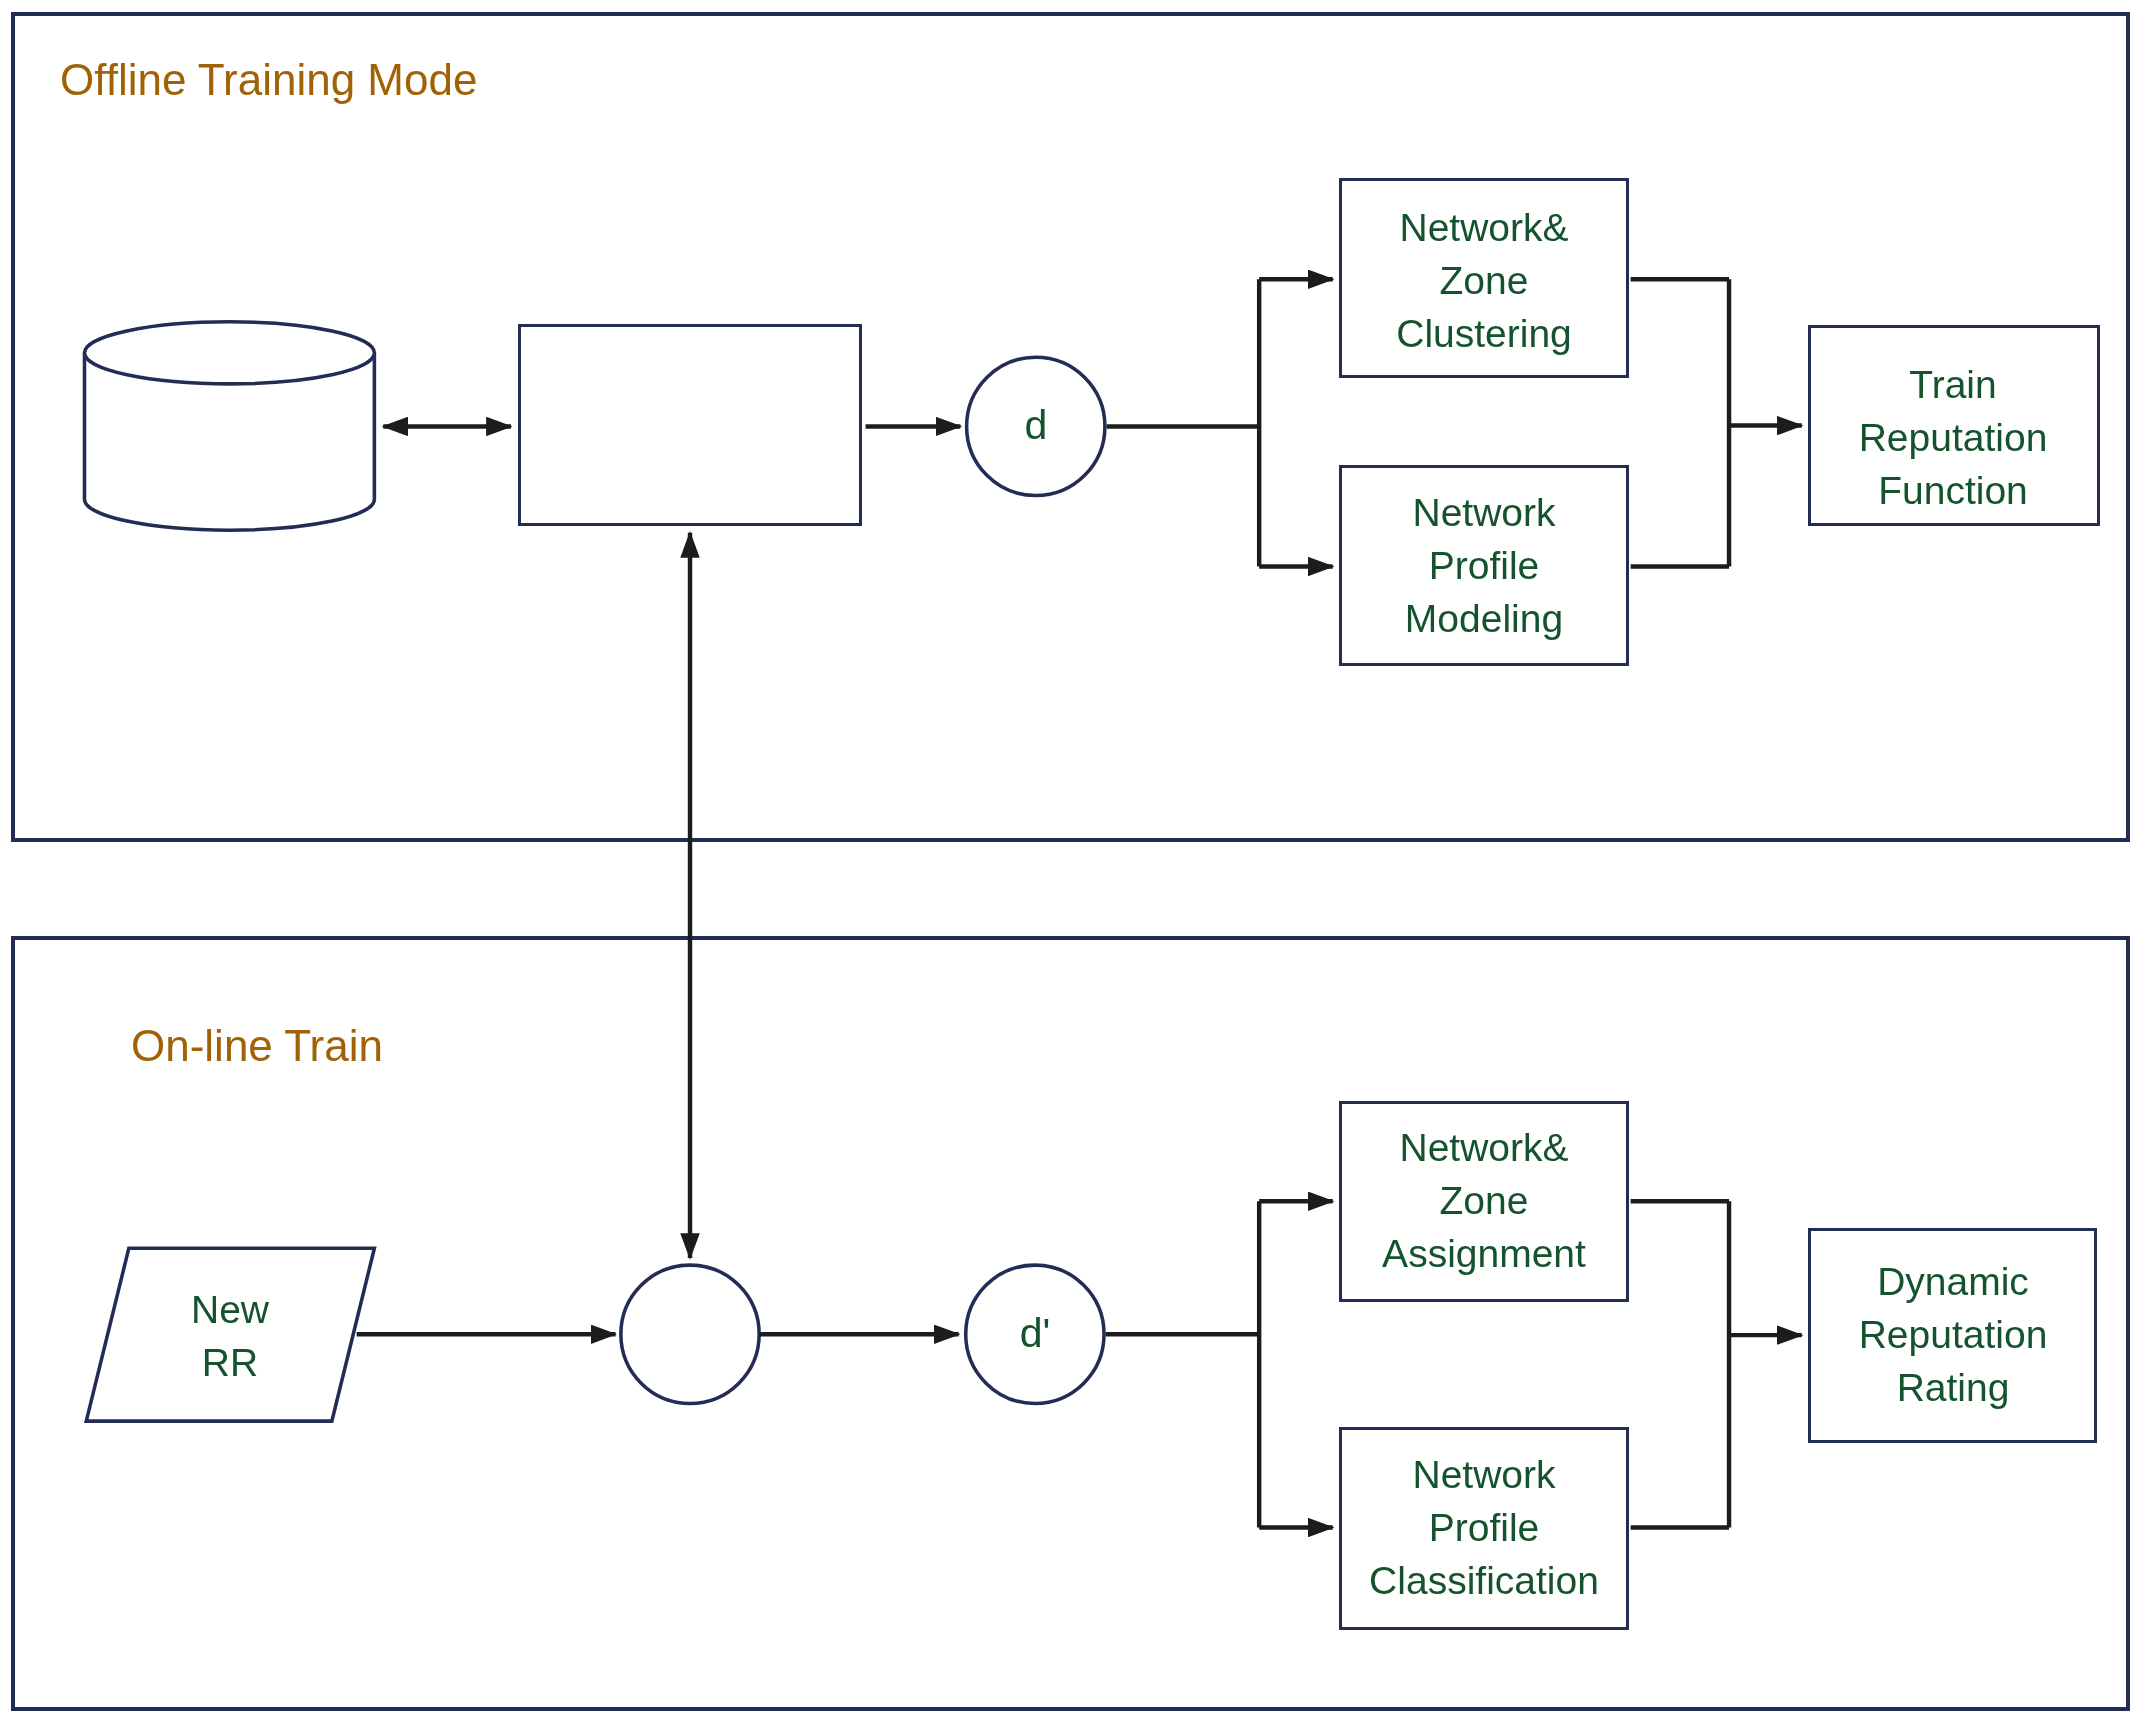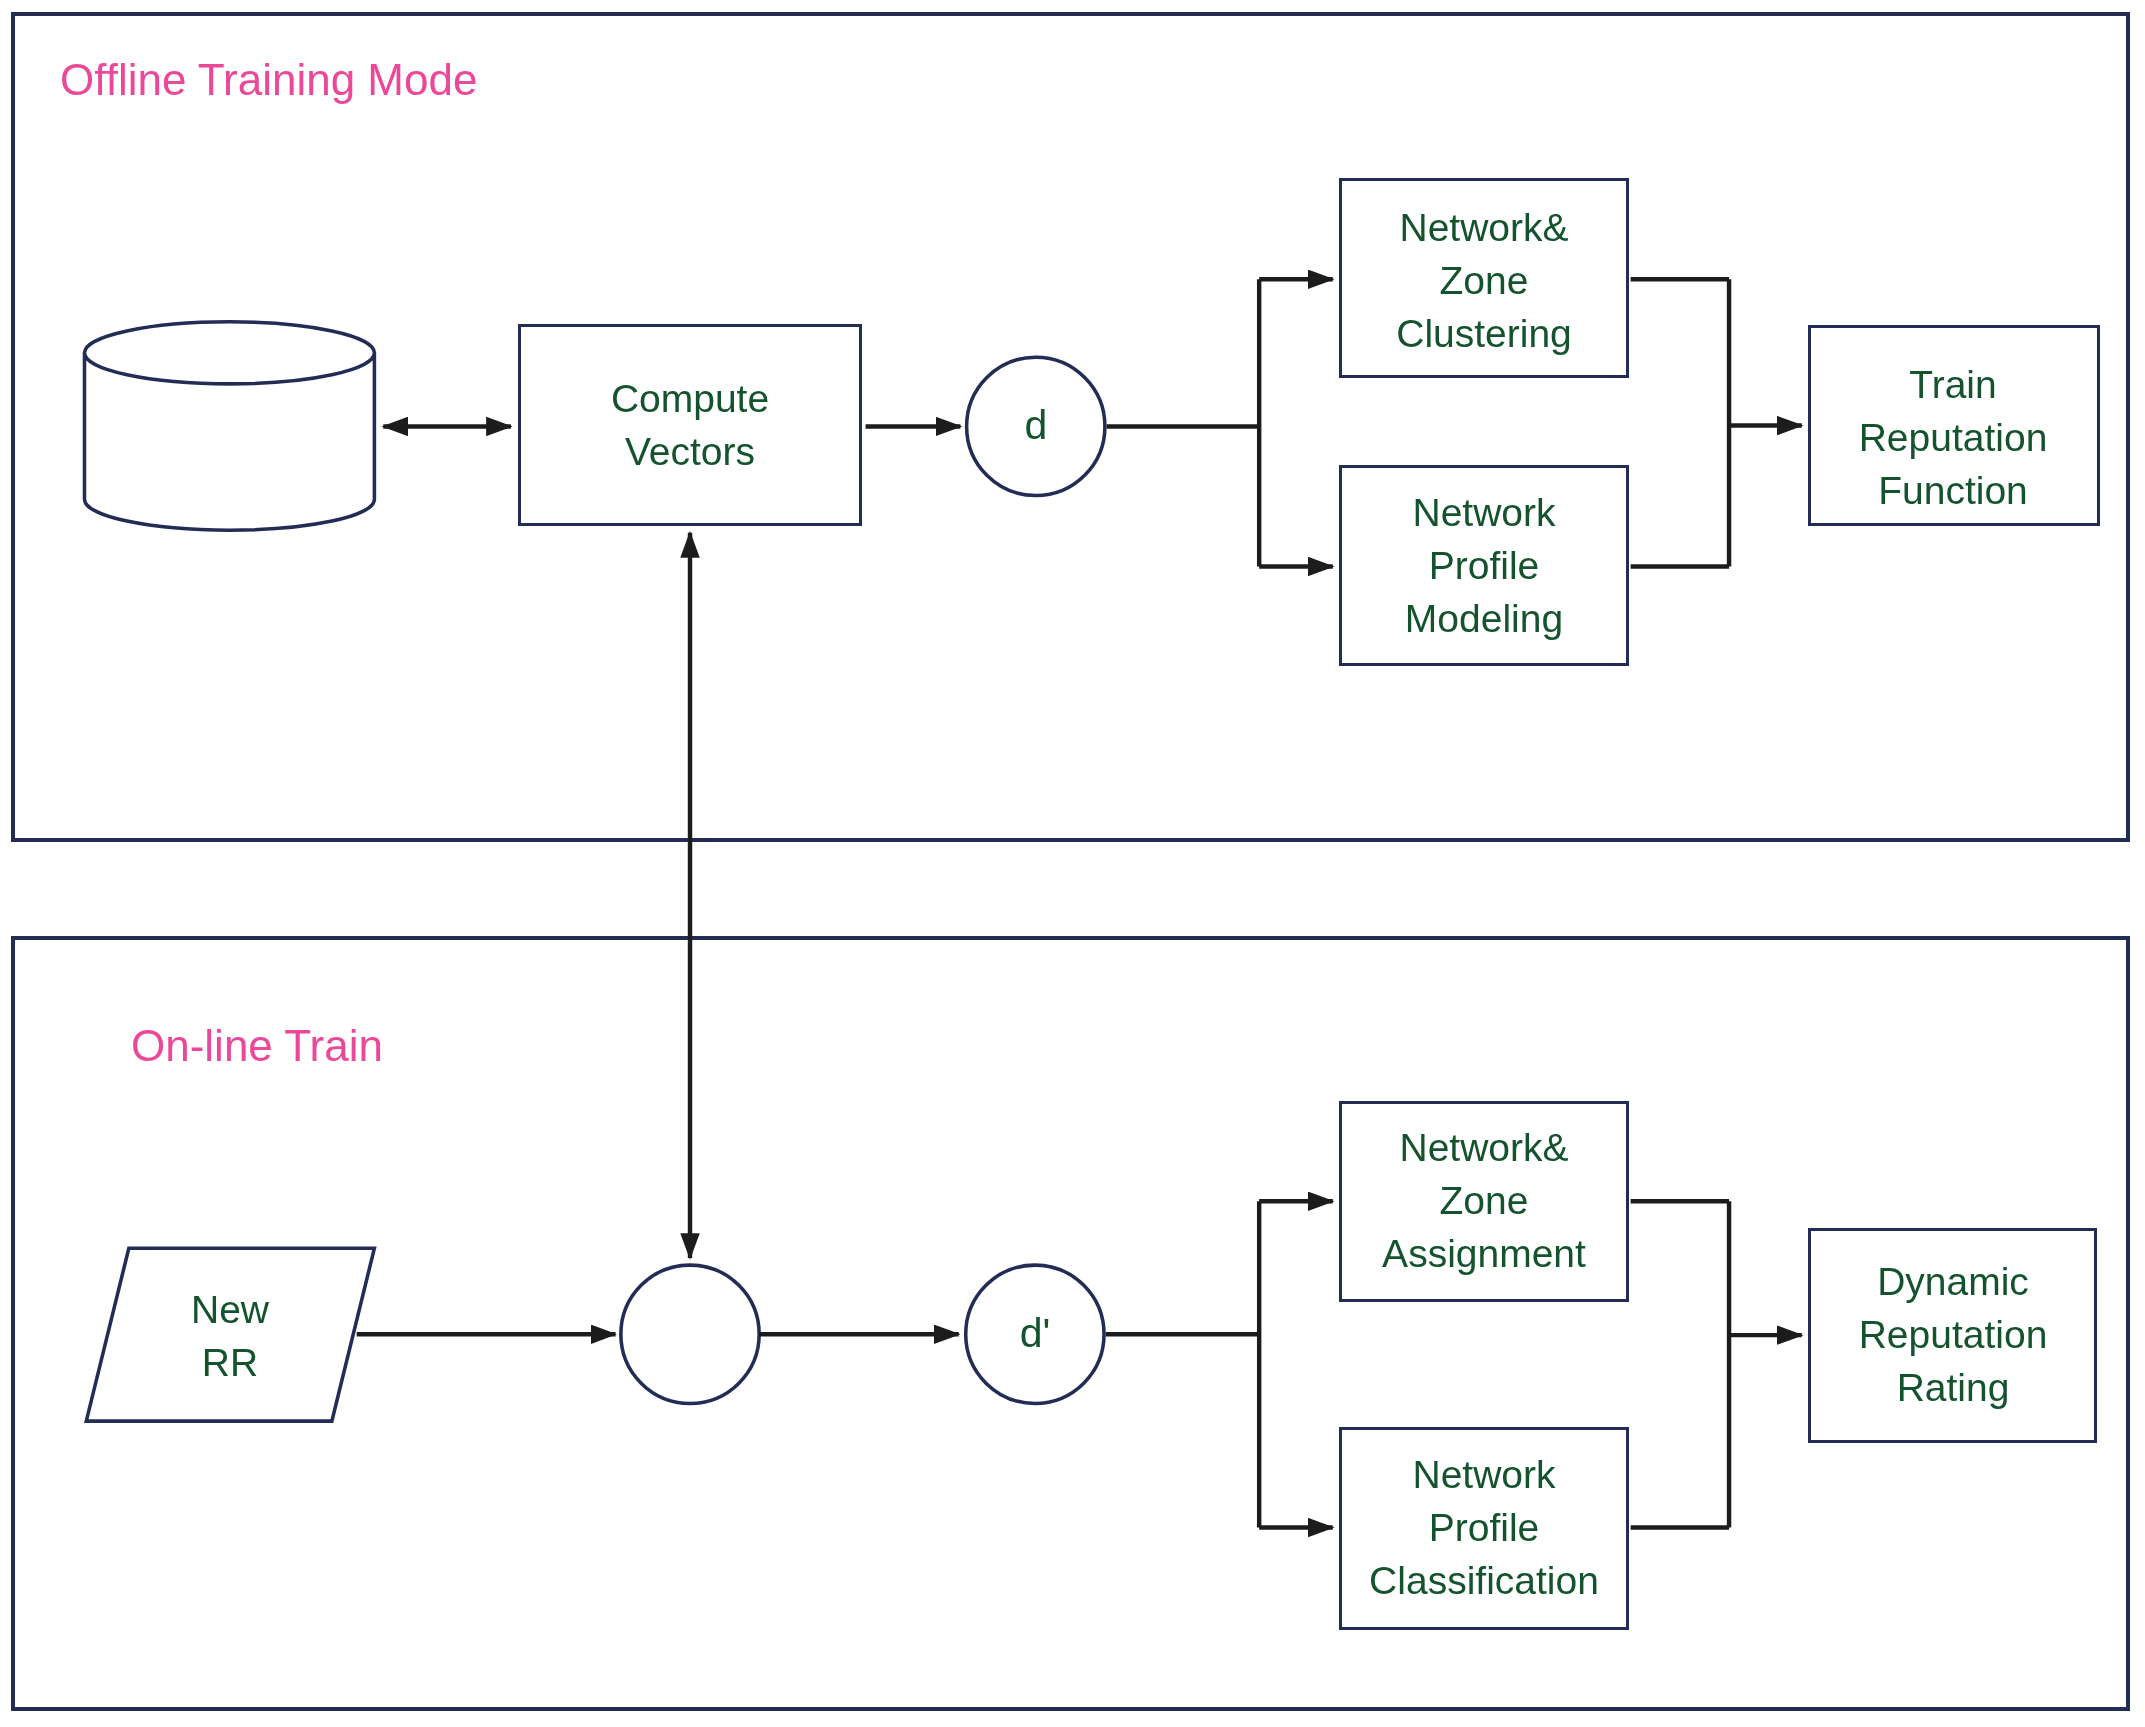--- a/index.html
+++ b/index.html
@@ -34,21 +34,21 @@
     white-space:pre-line;
     font-size:39px;
     line-height:1.36;
     color:#14532d;
     z-index:3;
   }
   .circle-label{font-size:41px;}
   .section-title{
     position:absolute;
     font-size:44px;
-    color:#ec4899;
+    color:#a16207;
     z-index:3;
     white-space:nowrap;
   }
 </style>
 </head>
 <body>
 
 <div class="canvas">
 
   <div class="frame" style="left:10.6px;top:12.4px;width:2119px;height:830px;"></div>
@@ -104,22 +104,20 @@
       <line x1="1420" y1="1355" x2="1420" y2="1723"></line>
       <line x1="1420" y1="1355" x2="1503" y2="1355" marker-end="url(#arr)"></line>
       <line x1="1420" y1="1723" x2="1503" y2="1723" marker-end="url(#arr)"></line>
       <line x1="1839" y1="1355" x2="1950" y2="1355"></line>
       <line x1="1839" y1="1723" x2="1950" y2="1723"></line>
       <line x1="1950" y1="1355" x2="1950" y2="1723"></line>
       <line x1="1950" y1="1506" x2="2032" y2="1506" marker-end="url(#arr)"></line>
     </g>
   </svg>
 
-  <div class="label" style="left:690px;top:425px;">Compute
-Vectors</div>
   <div class="label circle-label" style="left:1036px;top:426px;">d</div>
   <div class="label" style="left:1484px;top:281px;">Network&amp;
 Zone
 Clustering</div>
   <div class="label" style="left:1484px;top:566px;">Network
 Profile
 Modeling</div>
   <div class="label" style="left:1953px;top:438px;">Train
 Reputation
 Function</div>

